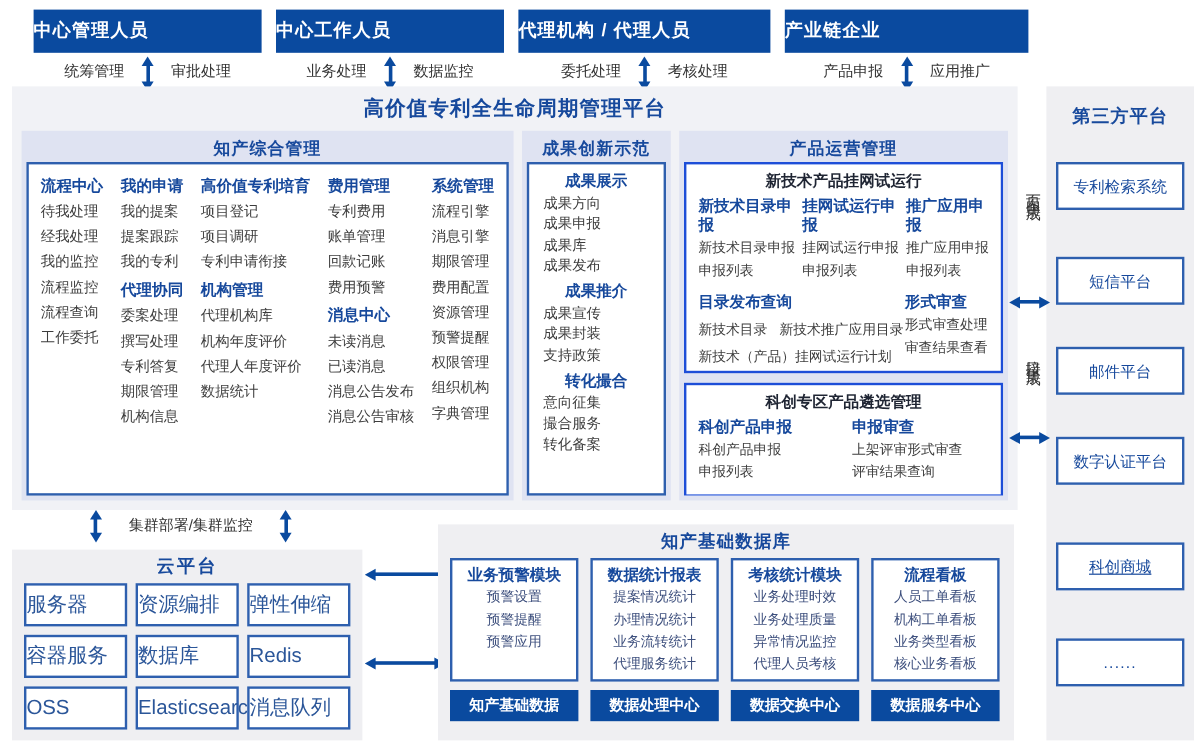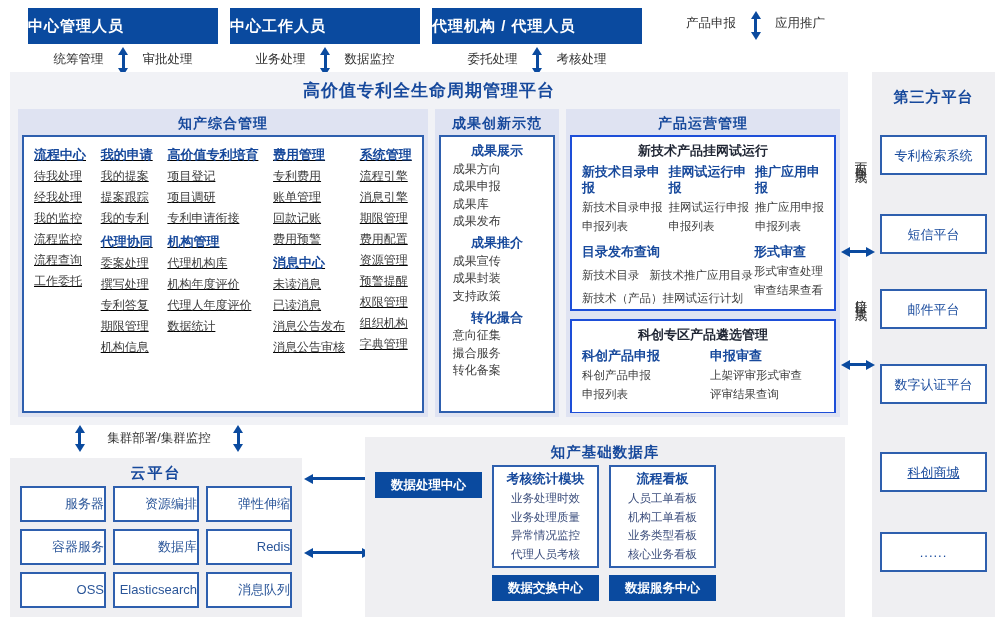--- a/index.html
+++ b/index.html
@@ -37,21 +37,21 @@
   .section{background:#dfe3f2;padding:3px 4px 4px;box-sizing:border-box;}
   .sec-title{text-align:center;color:#17499c;font-weight:bold;font-size:14px;height:23px;
     line-height:23px;letter-spacing:1px;}
   .sec-body{background:#fff;border:2px solid #2e5fae;box-sizing:border-box;overflow:hidden;}
   .sec-ip{width:416px;}
   .sec-ach{width:126px;}
   .sec-prod{flex:1;}
   .sec-ip .sec-body,.sec-ach .sec-body{height:calc(100% - 23px);}
 
   
-  .ip-cols{display:flex;justify-content:space-between;padding:2px 10px;text-decoration:underline;}
+  .ip-cols{display:flex;justify-content:space-between;padding:2px 10px;}
   .t-h{color:#17499c;font-weight:bold;font-size:13px;margin:8px 0 4px;line-height:16px;}
   .t-i{color:#3d3d3d;font-size:12px;margin:6px 0;line-height:15px;}
 
   
   .ach-col{padding:0 6px;}
   .ach-col .t-h{text-align:center;margin:6px 0 2px;}
   .ach-col .t-i{margin:2.5px 0;padding-left:6px;}
 
   
   .sec-prod .sec-body{background:transparent;border:none;height:calc(100% - 23px);}
@@ -77,21 +77,21 @@
     justify-content:space-between;}
   .cluster .varrow{height:13px;}
   .cluster-label{font-size:12.5px;color:#333;}
 
   
   .cloud{position:absolute;left:10px;top:458px;width:292px;height:159px;background:#efeff2;box-sizing:border-box;}
   .cloud-title{text-align:center;color:#17499c;font-weight:bold;font-size:15px;height:28px;
     line-height:30px;letter-spacing:2px;}
   .cloud-grid{display:grid;grid-template-columns:repeat(3,86px);gap:7px;justify-content:center;}
   .cloud-box{background:#fff;border:2px solid #2e5fae;box-sizing:border-box;height:36px;line-height:32px;
-    text-align:right;color:#2b5699;font-size:13px;}
+    text-align:left;color:#2b5699;font-size:17px;}
 
   
   .db{position:absolute;left:365px;top:437px;width:480px;height:180px;background:#efeff2;box-sizing:border-box;}
   .db-title{text-align:center;color:#17499c;font-weight:bold;font-size:14.5px;height:28px;
     line-height:30px;letter-spacing:1px;}
   .db-mods{display:flex;gap:10px;padding:0 10px;}
   .db-mod{width:107px;}
   .db-card{background:#fff;border:2px solid #2e5fae;box-sizing:border-box;height:103px;padding-top:2px;}
   .db-h{text-align:center;color:#17499c;font-weight:bold;font-size:13px;line-height:20px;}
   .db-i{text-align:center;color:#3d4f7d;font-size:11.5px;line-height:18.5px;}
@@ -142,20 +142,21 @@
     </div>
     <div class="role">
       <div class="role-head">代理机构 / 代理人员</div>
       <div class="role-sub">
         <span>委托处理</span>
         <span class="varrow"></span>
         <span>考核处理</span>
       </div>
     </div>
     <div class="role">
+      <div class="role-head">产业链企业</div>
       <div class="role-sub">
         <span>产品申报</span>
         <span class="varrow"></span>
         <span>应用推广</span>
       </div>
     </div>
   </div>
 
   <div class="main">
     <div class="main-title">高价值专利全生命周期管理平台</div>
@@ -335,20 +336,36 @@
       </div>
   </div>
 
   <div class="harrow left" style="left:310px;top:477px;width:55px;"></div>
   <div class="harrow dbl" style="left:310px;top:551px;width:55px;"></div>
 
   <div class="db">
     <div class="db-title">知产基础数据库</div>
     <div class="db-mods">
       <div class="db-mod">
+        <div class="db-card">
+          <div class="db-h">业务预警模块</div>
+          <div class="db-i">预警设置</div>
+          <div class="db-i">预警提醒</div>
+          <div class="db-i">预警应用</div>
+        </div>
+        <div class="db-foot">知产基础数据</div>
+      </div>
+      <div class="db-mod">
+        <div class="db-card">
+          <div class="db-h">数据统计报表</div>
+          <div class="db-i">提案情况统计</div>
+          <div class="db-i">办理情况统计</div>
+          <div class="db-i">业务流转统计</div>
+          <div class="db-i">代理服务统计</div>
+        </div>
         <div class="db-foot">数据处理中心</div>
       </div>
       <div class="db-mod">
         <div class="db-card">
           <div class="db-h">考核统计模块</div>
           <div class="db-i">业务处理时效</div>
           <div class="db-i">业务处理质量</div>
           <div class="db-i">异常情况监控</div>
           <div class="db-i">代理人员考核</div>
         </div>

